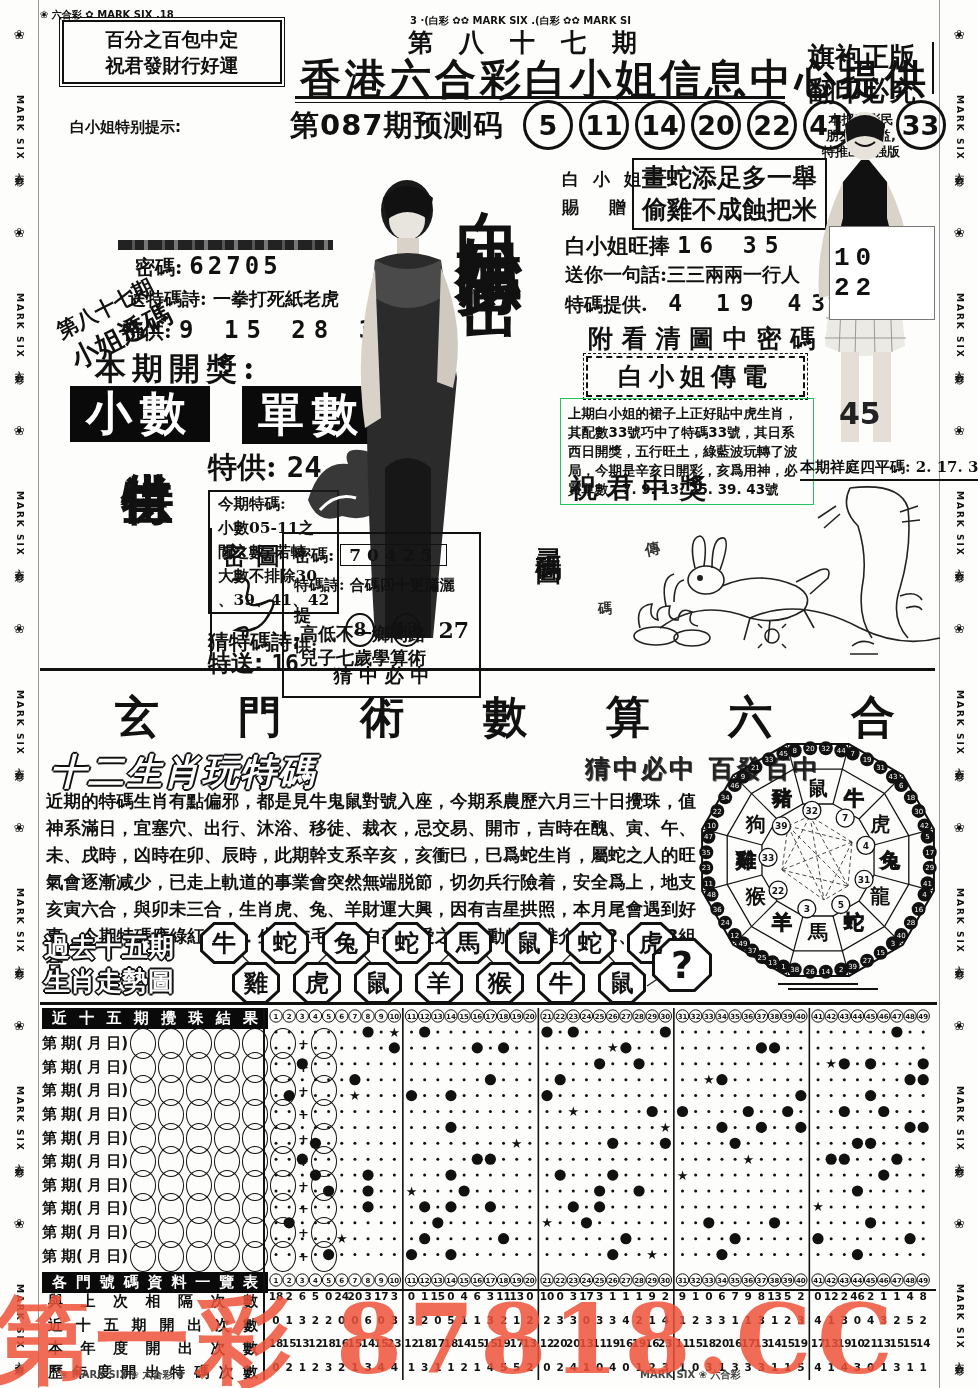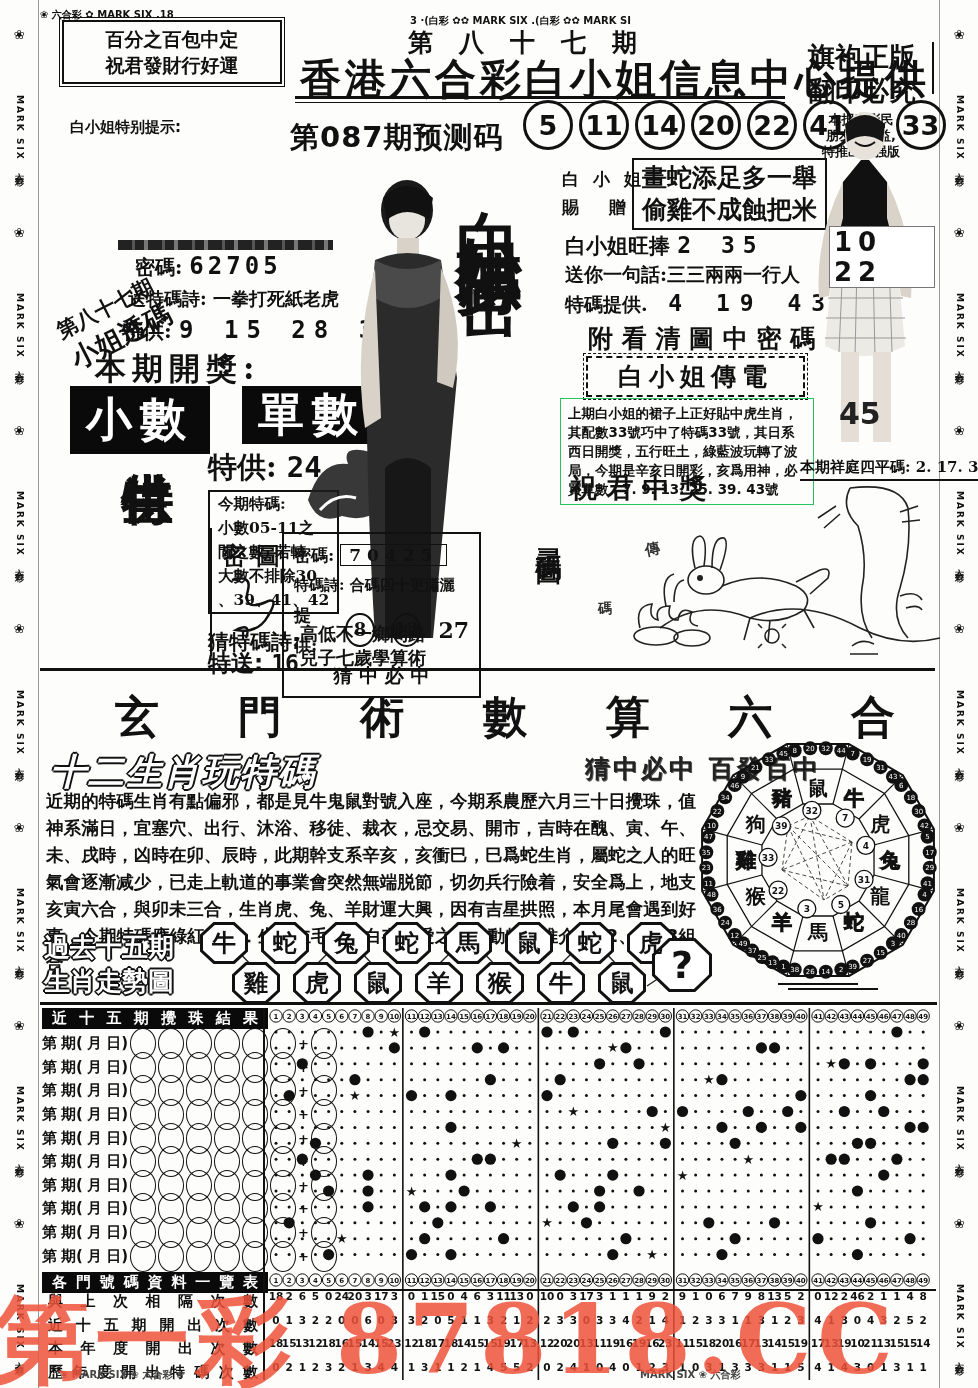--- a/index.html
+++ b/index.html
@@ -13,21 +13,21 @@
   .strip .unit{writing-mode:vertical-rl;text-orientation:mixed;letter-spacing:2px;white-space:nowrap;}
   .strip .fl{font-size:13px;}
   
   .corner-box{border:2px solid #111;outline:1px solid #111;outline-offset:2px;padding:4px 8px;
               font-size:19px;font-weight:bold;line-height:26px;text-align:center;}
   .issue-row{letter-spacing:26px;font-size:25px;}
   .main-title{font-size:41px;letter-spacing:4px;white-space:nowrap;}
   .wavy{border-top:3px solid #111;border-bottom:1px solid #111;height:3px;}
   .pirate{font-size:27px;line-height:34px;font-weight:bold;}
   .pred-label-small{font-size:15px;font-weight:bold;}
-  .pred-label-big{font-size:29px;font-weight:bold;letter-spacing:1px;margin-top:12px;}
+  .pred-label-big{font-size:29px;font-weight:bold;letter-spacing:1px;}
   .circ{display:inline-flex;align-items:center;justify-content:center;width:44px;height:44px;
         border:3px solid #111;border-radius:50%;font-size:27px;font-weight:bold;margin:0 3px;}
   .plus{font-size:34px;font-weight:bold;margin:0 4px;}
   .notice{font-size:13px;font-weight:bold;line-height:16px;white-space:nowrap;}
   
   .smudge{background:repeating-linear-gradient(90deg,#222 0 14px,#555 14px 17px,#222 17px 26px,#777 26px 30px);height:10px;}
   .rot{transform:rotate(-27deg);transform-origin:left top;font-weight:bold;white-space:nowrap;}
   .kv{font-size:19px;font-weight:bold;white-space:nowrap;}
   .kv .num{font-family:"DejaVu Sans Mono","Liberation Mono",monospace;letter-spacing:4px;}
   .blackblock{background:#0a0a0a;color:#fff;display:flex;align-items:center;justify-content:center;
@@ -150,21 +150,21 @@
   </div>
   <div class="abs kv serifb" style="left:128px;top:287px;font-size:18px;">
     <span>送特碼詩:</span>
     <span>一拳打死紙老虎</span>
   </div>
   <div class="abs kv serifb" style="left:122px;top:316px;font-size:21px;">
     <span>特供:</span>
     <span class="num" style="font-size:24px;letter-spacing:8px;">9  15  28  36</span>
   </div>
   <div class="abs serifb" style="left:95px;top:348px;font-size:31px;letter-spacing:6px;">本期開獎:</div>
-  <div class="abs blackblock serifb" style="left:70px;top:386px;width:140px;height:68px;">小數</div>
+  <div class="abs blackblock serifb" style="left:70px;top:386px;width:140px;height:56px;">小數</div>
   <div class="abs blackblock serifb" style="left:218px;top:386px;width:140px;height:58px;margin-left:24px;">單數</div>
   <div class="abs vtitle serifb" style="left:122px;top:432px;height:240px;">生肖特供</div>
   <div class="abs serifb" style="left:208px;top:448px;font-size:29px;">
     <span>特供:</span>
     <span style="font-family:'DejaVu Sans Mono',monospace;">24</span>
   </div>
   <div class="abs notebox serifb" style="left:208px;top:490px;" id="notebox">
       <div>今期特碼:</div>
       <div>小數05-11之</div>
       <div>間之數, 若轉</div>
@@ -220,21 +220,21 @@
   </div>
 
   <div class="abs serifb" style="left:562px;top:168px;font-size:17px;letter-spacing:14px;">白小姐</div>
   <div class="abs serifb" style="left:562px;top:196px;font-size:17px;letter-spacing:30px;">賜贈</div>
   <div class="abs couplet" style="left:632px;top:158px;">
     <div>畫蛇添足多一舉</div>
     <div>偷雞不成蝕把米</div>
   </div>
   <div class="abs rline" style="left:565px;top:232px;font-size:21px;">
     <span class="serifb">白小姐旺捧</span>
-    <span style="font-family:'DejaVu Sans Mono',monospace;font-size:23px;letter-spacing:8px;">2  35</span>
+    <span style="font-family:'DejaVu Sans Mono',monospace;font-size:23px;letter-spacing:8px;">16  35</span>
   </div>
   <div class="abs rline serifb" style="left:565px;top:262px;">送你一句話:三三兩兩一行人</div>
   <div class="abs rline" style="left:565px;top:290px;">
     <span class="serifb">特碼提供.</span>
     <span style="font-family:'DejaVu Sans Mono',monospace;font-size:23px;letter-spacing:10px;margin-left:14px;">4  19  43</span>
   </div>
   <div class="abs serifb" style="left:588px;top:322px;font-size:25px;">附 看 清 圖 中 密 碼</div>
   <div class="abs dashedbox" style="left:586px;top:356px;">白小姐傳電</div>
   <div class="abs parabox" style="left:560px;top:398px;width:238px;">上期白小姐的裙子上正好貼中虎生肖，其配數33號巧中了特碼33號，其日系西日開獎，五行旺土，綠藍波玩轉了波局，今期是辛亥日開彩，亥爲用神，必買單數：7. 9. 13. 25. 39. 43號</div>
   <div class="abs serifb" style="left:570px;top:470px;font-size:27px;">祝 君 中 獎</div>
@@ -254,21 +254,21 @@
           <path d="M31 210 L110 210"></path>
           <path d="M30 230 L111 230"></path>
         <path d="M48 152 L44 244"></path>
           <path d="M62 156 L60 250"></path>
           <path d="M78 156 L80 250"></path>
           <path d="M94 152 L97 244"></path>
       </g>
       <rect x="46" y="244" width="18" height="90" fill="#e4ded6"></rect>
       <rect x="78" y="244" width="18" height="90" fill="#e4ded6"></rect>
     </svg>
-    <div class="abs" style="left:34px;top:118px;background:#fff;border:1px solid #777;padding:0 4px;font-size:26px;font-weight:bold;letter-spacing:6px;">10 22</div>
+    <div class="abs" style="left:34px;top:118px;background:#fff;border:1px solid #777;padding:16px 4px;font-size:26px;font-weight:bold;letter-spacing:6px;font-family:Liberation Mono, monospace;">10 22</div>
     <div class="abs" style="left:44px;top:288px;font-size:30px;font-weight:bold;color:#222;">45</div>
   </div>
   <div class="abs serifb" style="left:800px;top:458px;font-size:15px;border-bottom:2px solid #111;padding-bottom:2px;white-space:nowrap;">本期祥庭四平碼: 2. 17. 34. 49</div>
 
   <div class="abs" style="left:600px;top:478px;width:345px;height:185px;">
     <svg width="345" height="185" viewBox="0 0 345 185">
       <g stroke="#222" stroke-width="1.6" fill="none">
         <path d="M250 10 Q300 4 308 30 Q312 70 300 110 Q290 140 308 160"></path>
         <path d="M250 10 Q240 30 258 48 Q268 80 262 110 Q258 140 272 160"></path>
         <path d="M236 28 L218 40 M240 36 L224 50 M300 34 L318 28 M302 44 L320 42"></path>

